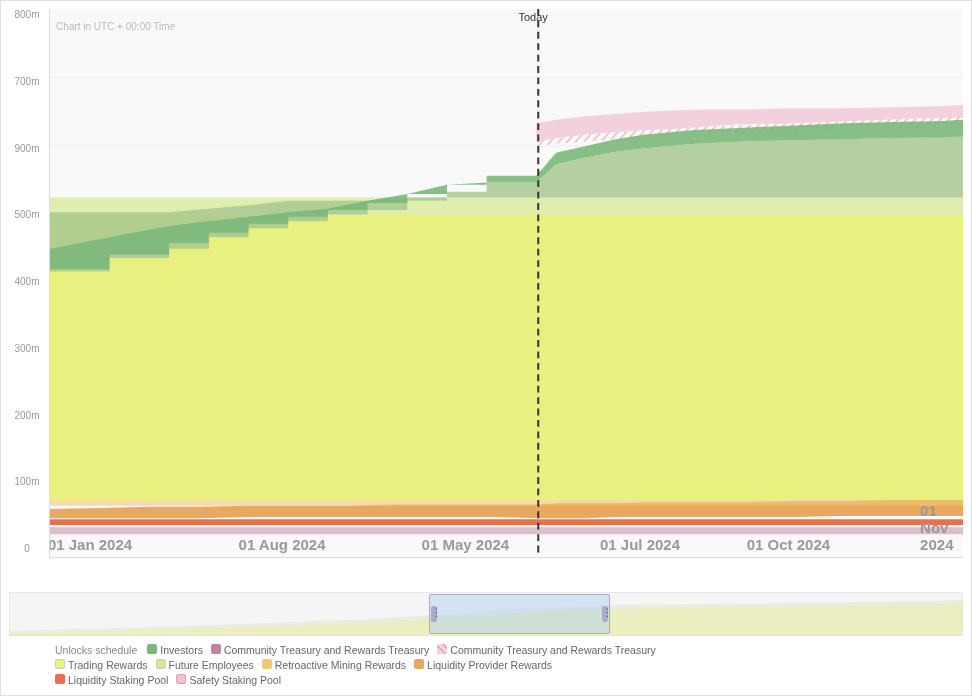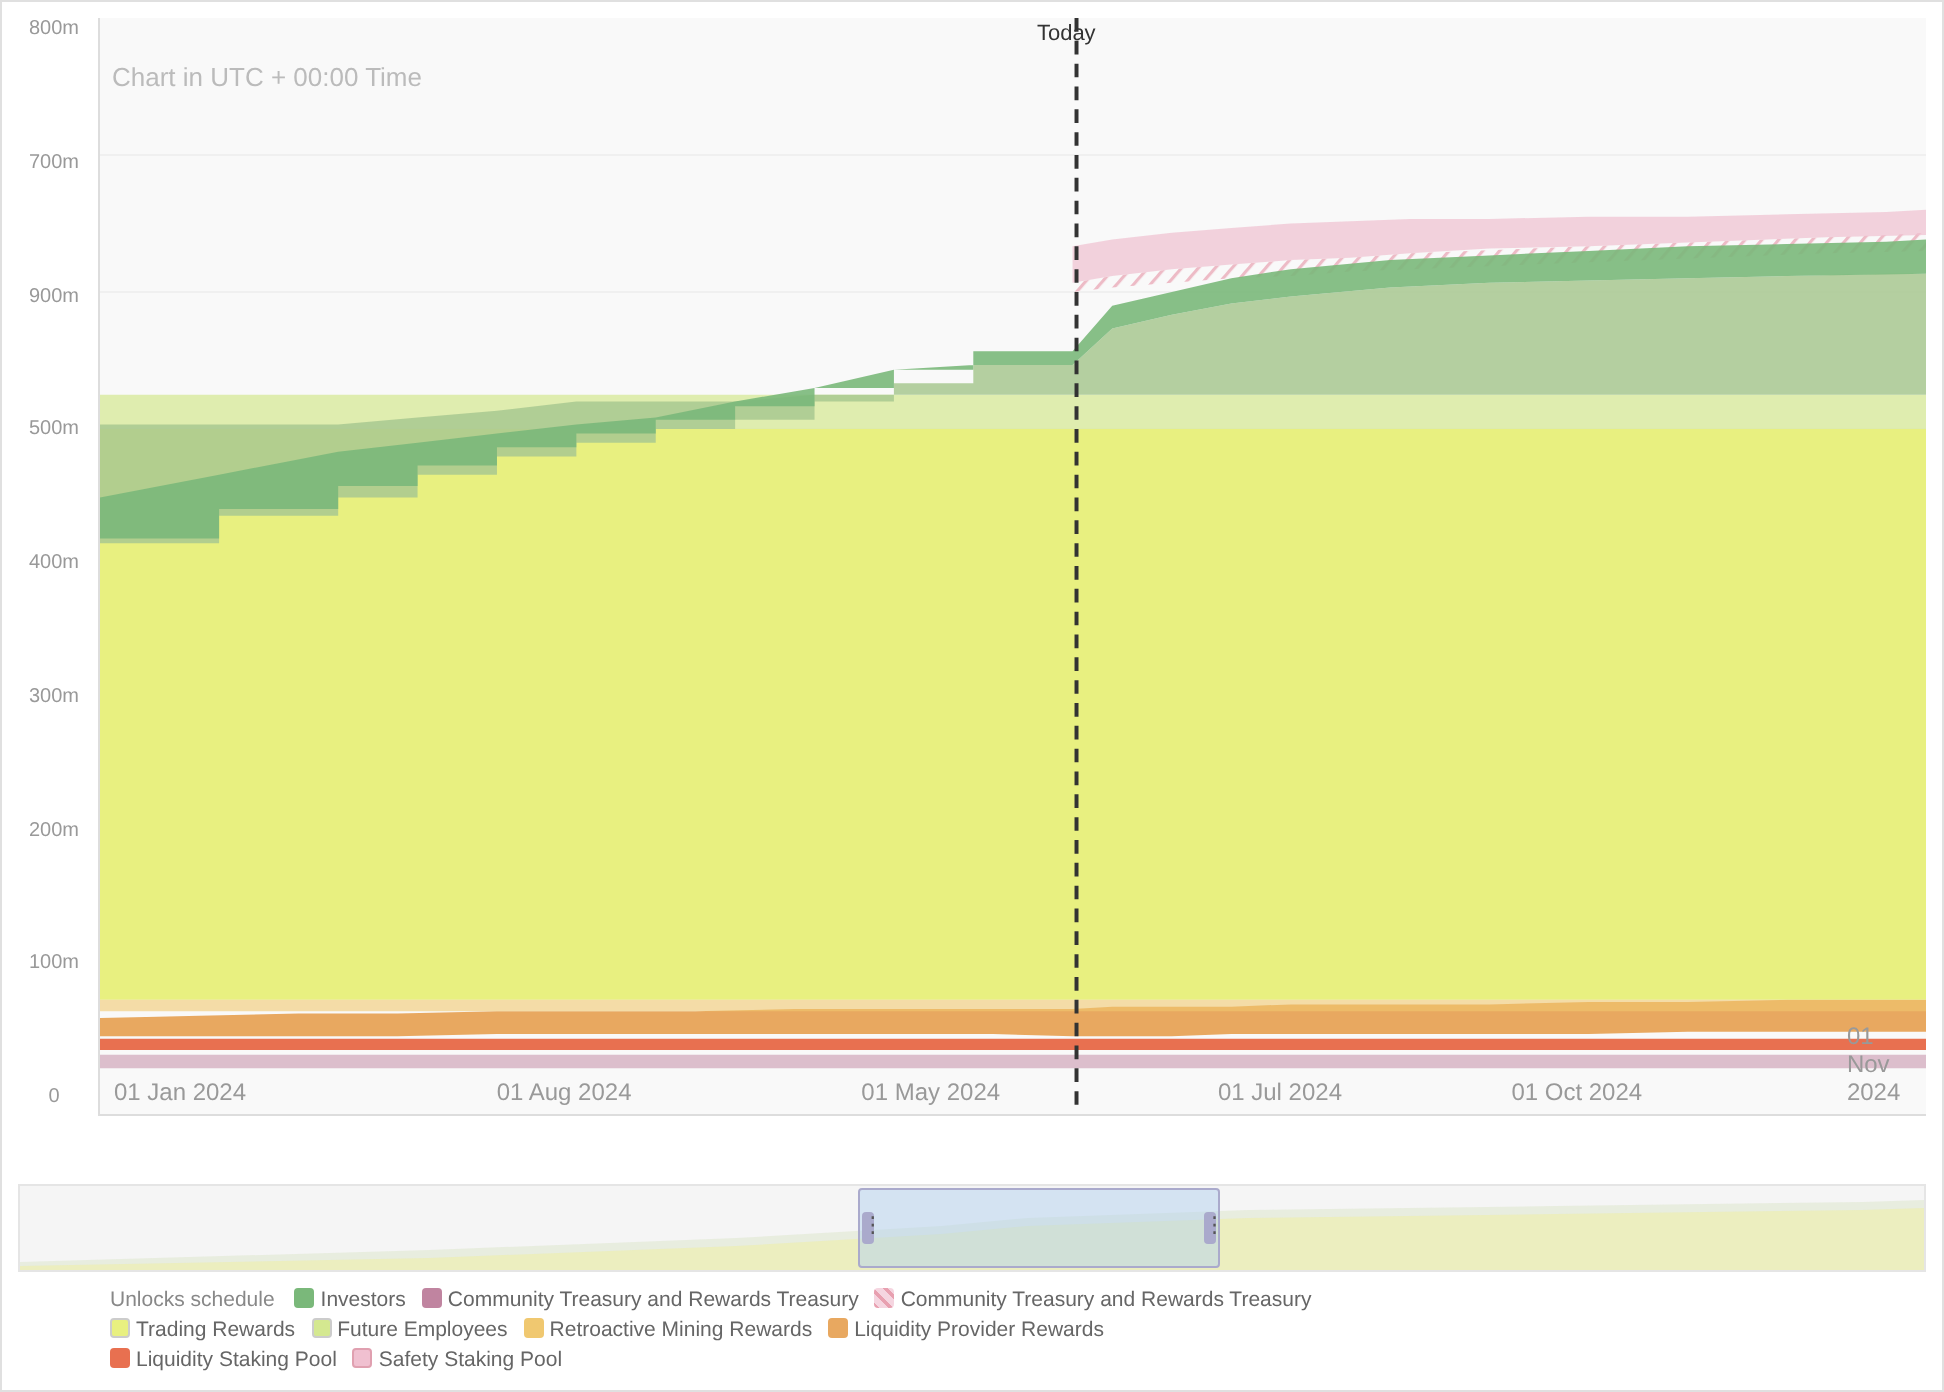--- a/index.html
+++ b/index.html
@@ -48,40 +48,41 @@
       left: 40px;
       right: 0;
       bottom: 30px;
       background: #f9f9f9;
       border-bottom: 1px solid #ddd;
       border-left: 1px solid #ddd;
       overflow: hidden;
     }
     .utc-label {
       position: absolute;
-      top: 22px;
+      top: 12px;
       left: 6px;
-      font-size: 13px;
+      font-size: 10px;
       color: #bbb;
     }
     .x-axis {
       position: absolute;
       left: 40px;
       right: 0;
       bottom: 0;
       height: 28px;
       display: flex;
       align-items: flex-end;
       padding-bottom: 4px;
     }
     .x-label {
       position: absolute;
-      font-size: 12px;
+      font-size: 15px;
       color: #999;
       transform: translateX(-50%);
+      font-weight: bold;
     }
     .minimap {
       height: 44px;
       background: #f5f5f5;
       border: 1px solid #e5e5e5;
       margin: 2px 0;
       position: relative;
       overflow: hidden;
     }
     .minimap-handle {

